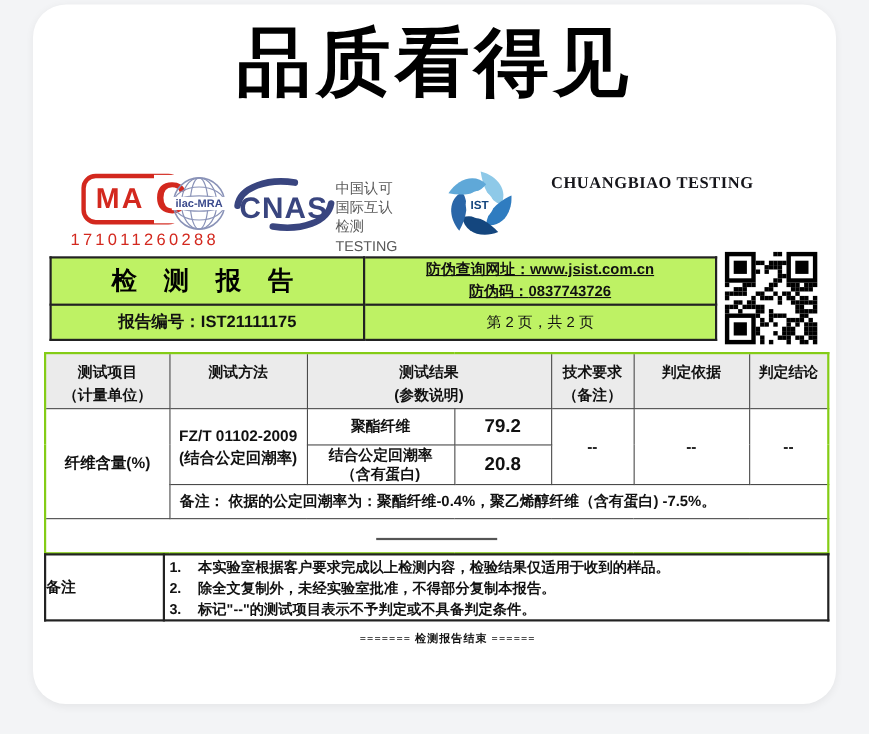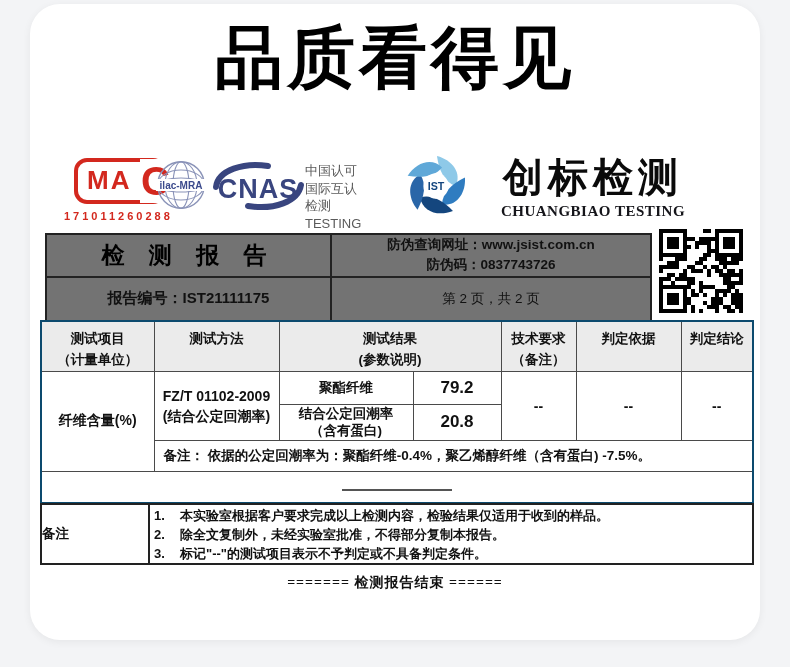--- a/index.html
+++ b/index.html
@@ -11,43 +11,43 @@
     font-size:68px;font-weight:900;letter-spacing:4px;color:#000;line-height:1.25;font-family:Liberation Mono, monospace;}
   
   .logos{position:absolute;top:148px;left:0;width:100%;height:84px;}
   .cma{position:absolute;left:34px;top:6px;width:112px;text-align:left;}
   .cma-box{position:relative;width:84px;height:38px;border:4px solid var(--cma-red,#d3281e);
     border-radius:13px;margin:0 auto;}
   .cma-ma{position:absolute;left:9px;top:3px;font-size:26px;font-weight:800;
     color:var(--cma-red,#d3281e);letter-spacing:2px;}
   .cma-c{position:absolute;right:-9px;top:-3px;font-size:40px;line-height:44px;font-weight:800;
     color:var(--cma-red,#d3281e);background:#fff;padding:0 1px;}
-  .cma-digits{margin-top:6px;font-size:11px;font-weight:700;color:var(--cma-red,#d3281e);letter-spacing:3px;}
+  .cma-digits{margin-top:6px;font-size:15px;font-weight:400;color:var(--cma-red,#d3281e);letter-spacing:3px;}
   .ilac{position:absolute;left:126px;top:8px;width:50px;height:50px;}
   .cnas{position:absolute;left:180px;top:8px;}
   .acc-text{position:absolute;left:254px;top:10px;font-size:13px;line-height:1.35;color:#5a5a5a;margin-left:21px;}
   .ist{position:absolute;left:372px;top:0;}
   .brand{position:absolute;left:452px;top:4px;width:222px;text-align:center;}
   .brand-cn{font-size:40px;font-weight:700;font-family:"Liberation Serif",serif;
     letter-spacing:5px;color:#0a0a0a;line-height:1.1;}
   .brand-en{font-size:15px;font-weight:700;font-family:"Liberation Serif",serif;
     letter-spacing:.5px;color:#15151a;margin-top:3px;}
   
   .header-block{position:absolute;top:229px;left:15px;}
   table.info{border-collapse:collapse;table-layout:fixed;width:605px;}
-  table.info td{border:2px solid #222;background:#737373;text-align:center;vertical-align:middle;padding:0;}
-  .row-a{height:42px;} .row-b{height:44px;}
+  table.info td{border:2px solid #222;background:#bef264;text-align:center;vertical-align:middle;padding:0;}
+  .row-a{height:42px;} .row-b{height:32px;}
   .it-title{font-size:23px;font-weight:800;letter-spacing:9px;color:#000;}
   .it-no{font-size:15px;font-weight:700;}
-  .it-right{font-size:13.5px;font-weight:700;line-height:1.5;}
+  .it-right{font-size:13.5px;font-weight:700;line-height:1.5;text-decoration:underline;}
   .it-page{font-size:13.5px;font-weight:400;margin-top:36px;}
   .qr{position:absolute;top:224px;left:628px;width:86px;height:86px;}
   
   table.results{position:absolute;top:316px;left:10px;width:712px;border-collapse:collapse;
-    table-layout:fixed;border:2px solid #0c4a6e;}
+    table-layout:fixed;border:2px solid #84cc16;}
   table.results th,table.results td{border:1px solid #4a4a4a;padding:0;text-align:center;
     vertical-align:middle;color:#111;}
   table.results th{background:var(--thead-bg,#ebebeb);font-size:13.5px;font-weight:700;
     line-height:1.55;vertical-align:top;padding-top:7px;}
   .rh{height:48px}.rb{height:33px}.rn{height:31px}.re{height:32px}
   .cell-item{font-size:14px;font-weight:700;}
   .cell-method{font-size:14px;font-weight:700;line-height:1.45;}
   .cell-rname{font-size:13.5px;font-weight:700;line-height:1.3;}
   .cell-val{font-size:17px;font-weight:800;}
   .cell-dash{font-size:14px;font-weight:700;}
@@ -56,21 +56,21 @@
   .mid-line{width:110px;height:2px;background:#555;margin:6px auto 0;}
   
   table.notes{position:absolute;top:499px;left:10px;width:712px;border-collapse:collapse;
     table-layout:fixed;border:2px solid #1a1a1a;height:62px;}
   table.notes td{border:2px solid #222;vertical-align:middle;padding:0;}
   .note-label{font-size:13.5px;font-weight:700;padding-left:14px;}
   .note-body{padding:3px 0 3px 8px;}
   .note-line{display:flex;font-size:13px;font-weight:600;line-height:19px;color:#111;}
   .note-num{width:26px;flex:none;padding-left:4px;}
   
-  .footer-end{position:absolute;top:570px;left:0;width:100%;text-align:center;font-size:14px;
+  .footer-end{position:absolute;top:570px;left:12px;width:100%;text-align:center;font-size:10px;
     font-weight:700;font-family:"Liberation Serif",serif;letter-spacing:1px;color:#111;}
 </style>
 </head>
 <body>
 
 <div class="card">
 
   <h1 class="page-title">品质看得见</h1>
 
   <div class="logos">
@@ -112,21 +112,20 @@
         <path d="M 1 -31 C 17 -27 27 -13 20 0 C 9 -4 3 -16 1 -31 Z" fill="#2f7cc0" transform="rotate(72)"></path>
         <path d="M 1 -31 C 17 -27 27 -13 20 0 C 9 -4 3 -16 1 -31 Z" fill="#14467e" transform="rotate(144)"></path>
         <path d="M 1 -31 C 17 -27 27 -13 20 0 C 9 -4 3 -16 1 -31 Z" fill="#2a66a8" transform="rotate(216)"></path>
         <path d="M 1 -31 C 17 -27 27 -13 20 0 C 9 -4 3 -16 1 -31 Z" fill="#5fa8d8" transform="rotate(288)"></path>
       </g>
       <circle r="13" fill="#ffffff"></circle>
       <text y="4" text-anchor="middle" font-size="11" font-weight="bold" fill="#14467e">IST</text>
     </svg>
 
     <div class="brand">
-      <div class="brand-cn">创标检测</div>
       <div class="brand-en">CHUANGBIAO TESTING</div>
     </div>
   </div>
 
   <div class="header-block">
     <table class="info">
       <colgroup>
           <col style="width:285px">
           <col style="width:320px">
         </colgroup>

